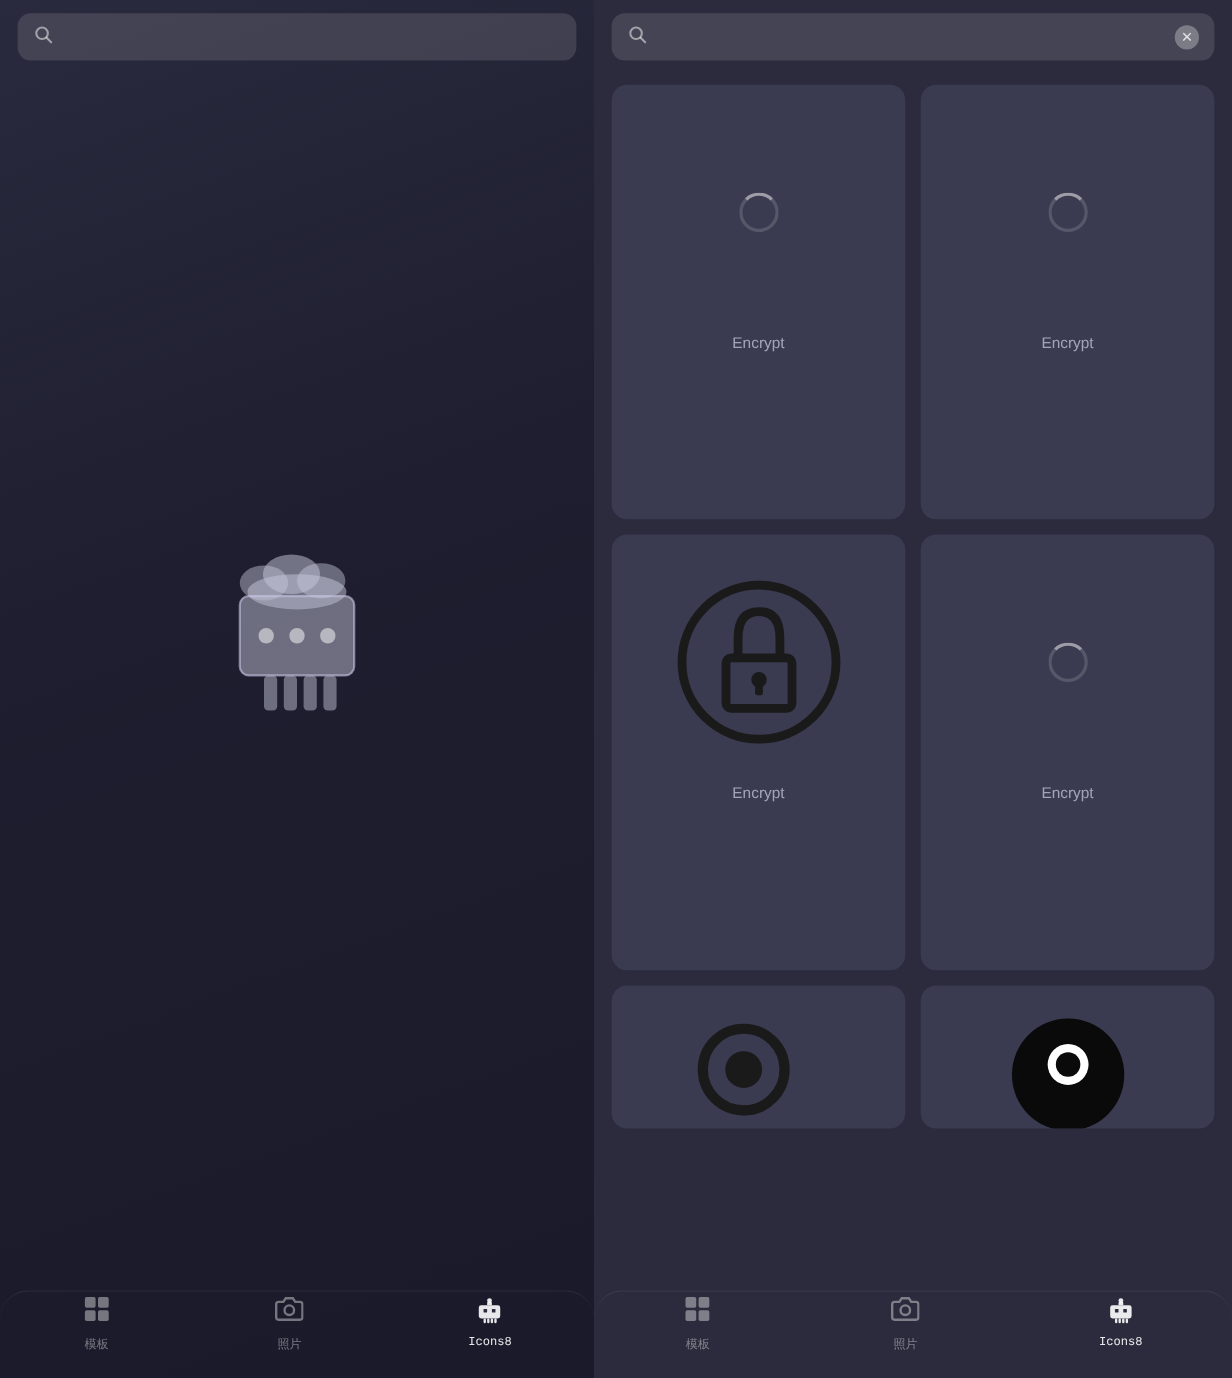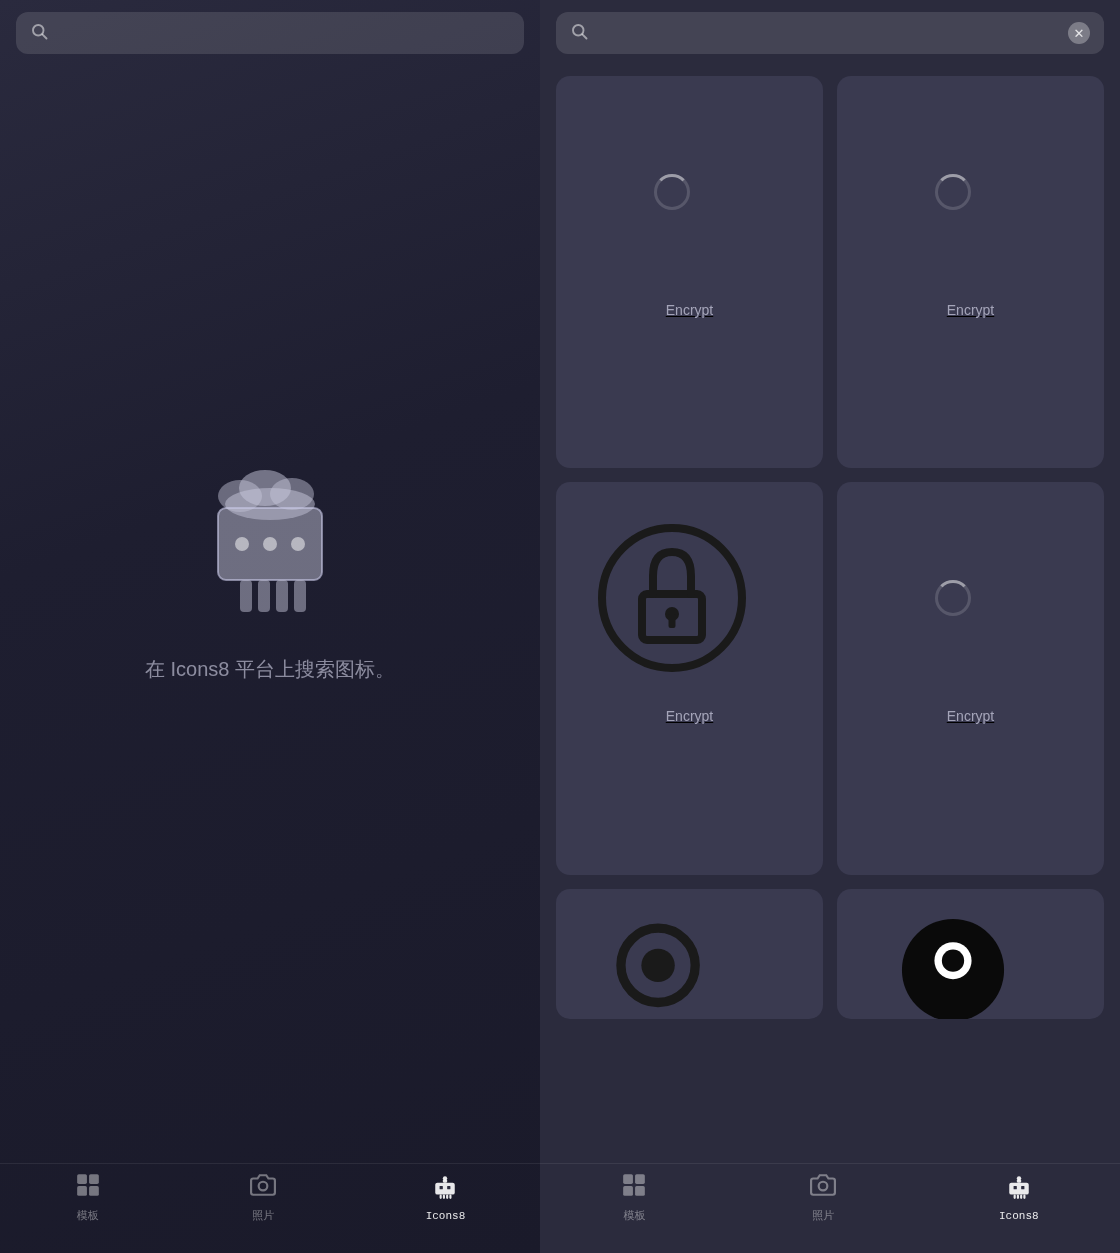--- a/index.html
+++ b/index.html
@@ -64,27 +64,28 @@
     }
 
     .left-caption {
       color: rgba(200,200,220,0.65);
       font-size: 20px;
       text-align: center;
     }
 
     
     .bottom-tabs {
-      height: 90px;
+      height: 80px;
       display: flex;
       flex-direction: row;
       align-items: center;
       justify-content: space-around;
       border-top: 1px solid rgba(255,255,255,0.08);
       padding-bottom: 22px;
+      border-radius: 26px;
     }
 
     .tab-item {
       display: flex;
       flex-direction: column;
       align-items: center;
       gap: 4px;
       cursor: pointer;
     }
 
@@ -161,24 +162,24 @@
       display: grid;
       grid-template-columns: 1fr 1fr;
       gap: 14px;
     }
 
     .icon-card {
       background: #3a3a50;
       border-radius: 14px;
       display: flex;
       flex-direction: column;
+      align-items: center;
       padding: 16px;
       cursor: pointer;
       gap: 10px;
-      text-decoration: underline;
     }
 
     .icon-card .icon-preview {
       width: 200px;
       height: 200px;
       display: flex;
       align-items: center;
       justify-content: center;
       border-radius: 10px;
     }
@@ -258,21 +259,20 @@
 
         <circle cx="62" cy="78" r="7" fill="rgba(255,255,255,0.5)"></circle>
         <circle cx="90" cy="78" r="7" fill="rgba(255,255,255,0.5)"></circle>
         <circle cx="118" cy="78" r="7" fill="rgba(255,255,255,0.5)"></circle>
 
         <rect x="60" y="114" width="12" height="32" rx="4" fill="rgba(190,190,210,0.5)"></rect>
         <rect x="78" y="114" width="12" height="32" rx="4" fill="rgba(190,190,210,0.5)"></rect>
         <rect x="96" y="114" width="12" height="32" rx="4" fill="rgba(190,190,210,0.5)"></rect>
         <rect x="114" y="114" width="12" height="32" rx="4" fill="rgba(190,190,210,0.5)"></rect>
       </svg>
-      <span class="left-caption">在 Icons8 平台上搜索图标。</span>
     </div>
   </div>
 
   <div class="bottom-tabs">
     <div class="tab-item">
       <span class="tab-icon">
         <svg width="26" height="26" viewBox="0 0 24 24" fill="rgba(255,255,255,0.4)">
           <rect x="2" y="2" width="9" height="9" rx="1.5"></rect>
           <rect x="13" y="2" width="9" height="9" rx="1.5"></rect>
           <rect x="2" y="13" width="9" height="9" rx="1.5"></rect>

